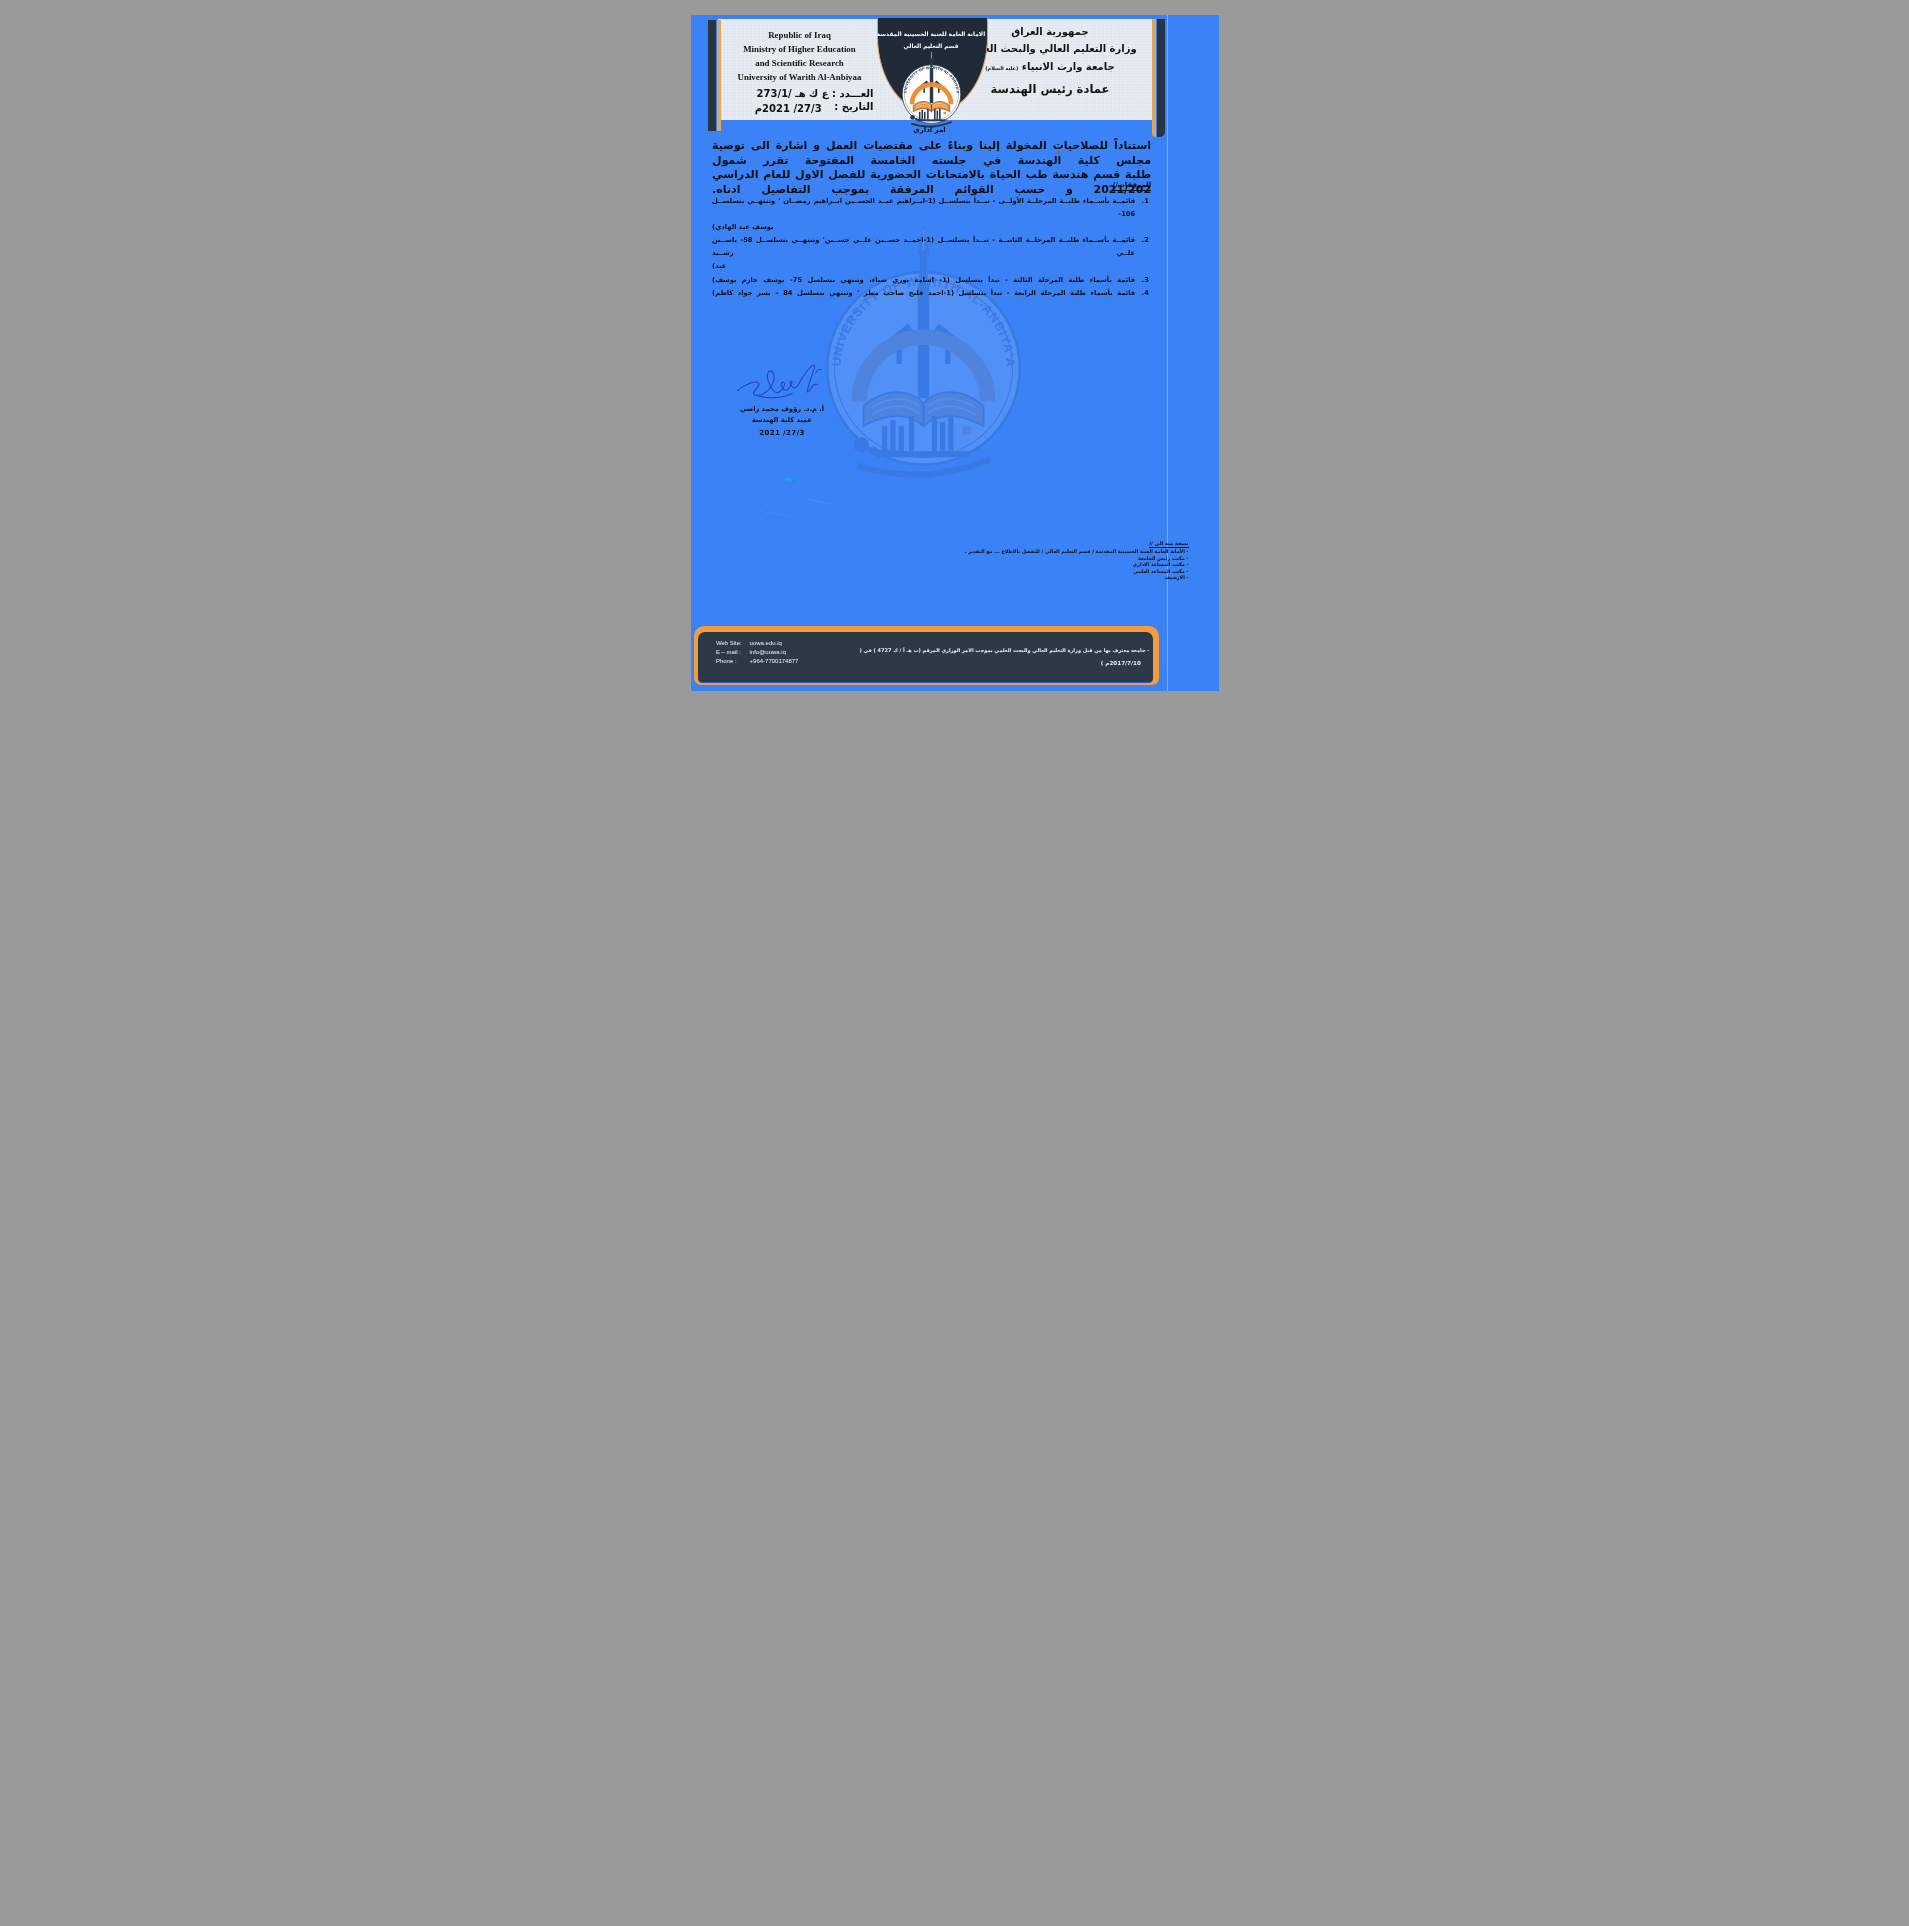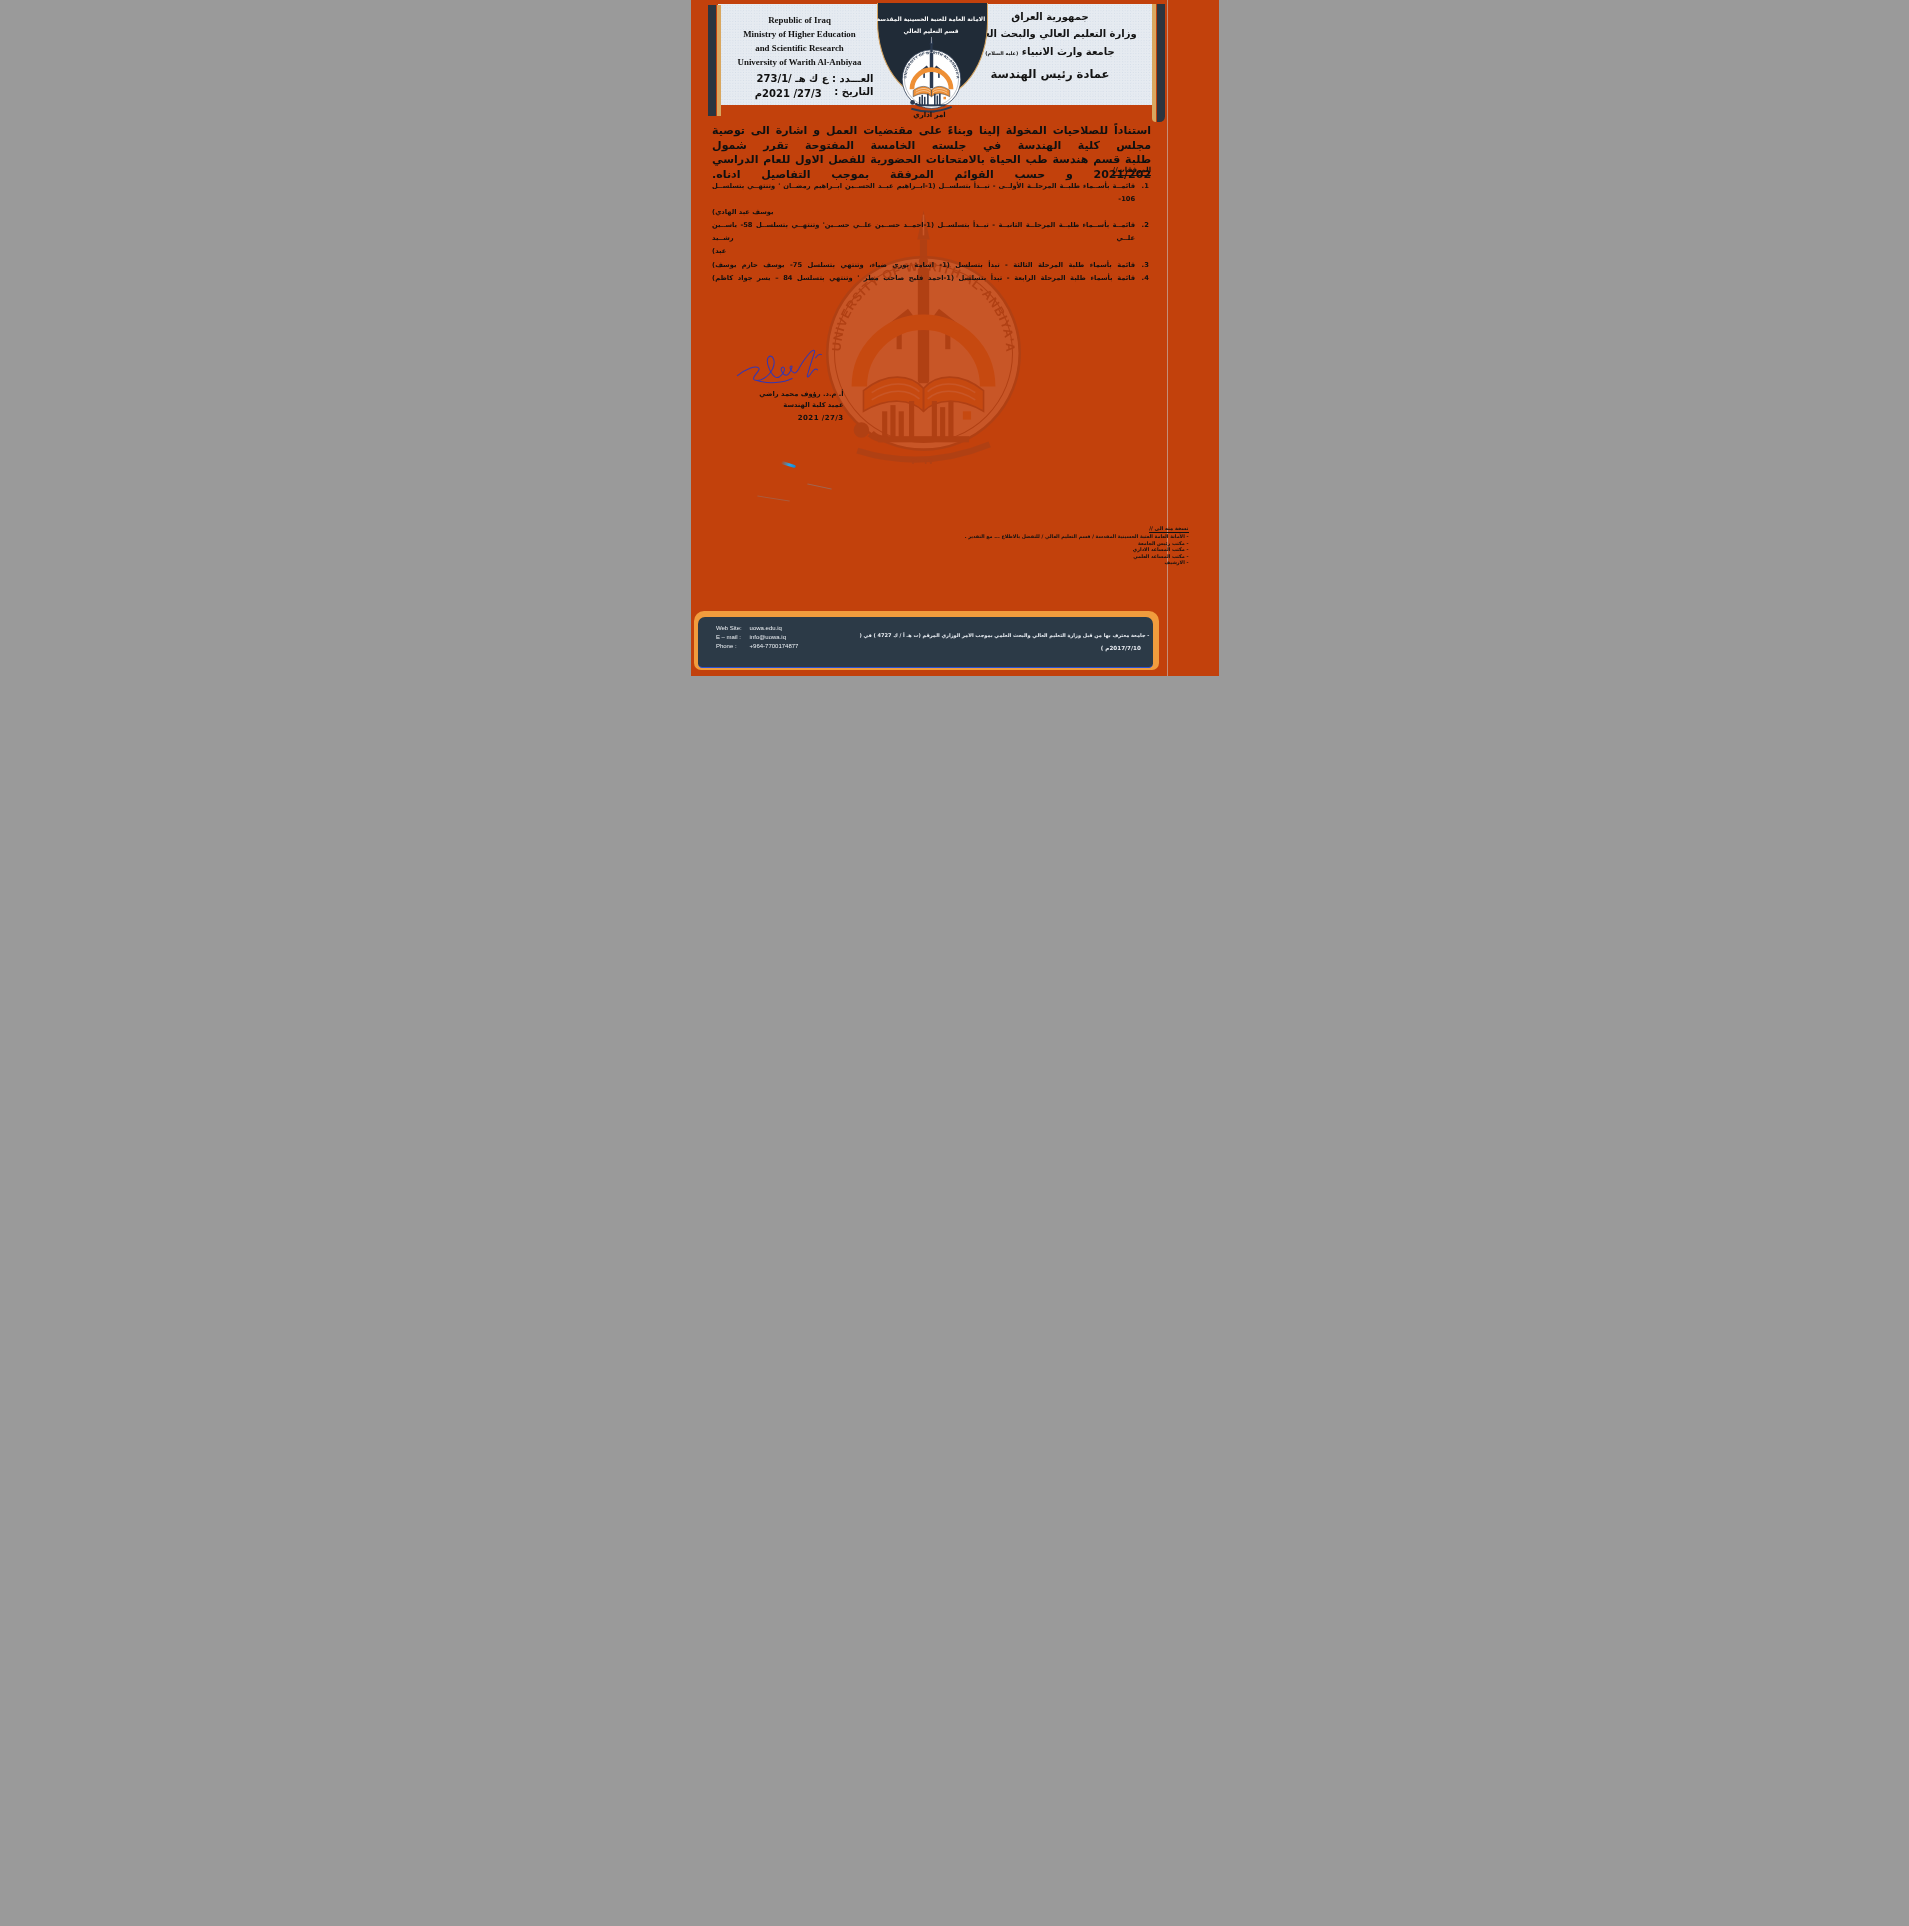--- a/index.html
+++ b/index.html
@@ -1,18 +1,18 @@
 <!DOCTYPE html>
 <html style="font-size:6.2px"><head>
 <meta charset="utf-8">
 <style>
   html,body{margin:0;padding:0;background:#9a9a9a;}
   .page{
-    position:relative;width:528px;height:676px;margin:0 auto;
-    background:#c2410c;overflow:hidden;
+    position:relative;width:528px;height:676px;margin:15px auto;
+    background:#3b82f6;overflow:hidden;
     font-family:"DejaVu Sans",sans-serif;color:#101010;
   }
   
   .band{position:absolute;left:27px;top:3.9px;width:436px;height:101px;
     background:#e6ebf1;
     background-image:radial-gradient(#d4dde8 9%, transparent 10%),radial-gradient(#dde4ee 9%, transparent 10%);
     background-size:2.7px 2.7px,4.2px 4.2px;background-position:0 0,1.2px 1.5px;}
   .bar-left-navy{position:absolute;left:17px;top:5.4px;width:8.9px;height:111px;background:#2b3540;}
   .bar-left-gold{position:absolute;left:26px;top:5.4px;width:4.2px;height:111px;background:#d9a75f;}
   .bar-right-gold{position:absolute;left:461px;top:3.9px;width:4.6px;height:118px;background:#d9a75f;border-bottom-left-radius:3.9px;}
@@ -51,21 +51,21 @@
   .attach-title{position:absolute;left:21.6px;top:166px;width:439px;direction:rtl;text-align:right;
     font-weight:bold;font-size:7px;}
   .attach-title span{border-bottom:1.2px solid #111;padding-bottom:0.8px;}
   .attach-list{position:absolute;left:21.6px;top:180px;width:439px;direction:rtl;
     font-weight:bold;font-size:6.7px;line-height:13px;}
   .att-item{position:relative;padding-right:16px;margin-bottom:0.4px;}
   .att-num{position:absolute;right:2.3px;top:0;}
   .att-cont{text-align:left;}
 
   
-  .sig-block{position:absolute;left:30px;top:346px;width:123px;}
+  .sig-block{position:absolute;left:30px;top:346px;width:123px;text-align:center;}
   .sig-svg{width:116px;height:43px;display:block;margin:0 auto;}
   .sig-name{direction:rtl;font-weight:bold;font-size:6.7px;margin-top:0.8px;}
   .sig-title{direction:rtl;font-weight:bold;font-size:6.7px;margin-top:3.5px;}
   .sig-date{direction:rtl;font-weight:bold;font-size:7px;margin-top:4.6px;letter-spacing:0.4px;}
 
   
   .copies{position:absolute;right:30px;top:525px;width:239px;direction:rtl;text-align:right;
     font-weight:bold;font-size:4.8px;line-height:6.5px;color:#111;}
   .copies .ct{display:inline-block;border-bottom:0.8px solid #111;padding-bottom:0.4px;margin-bottom:1.2px;font-size:5px;}
 

